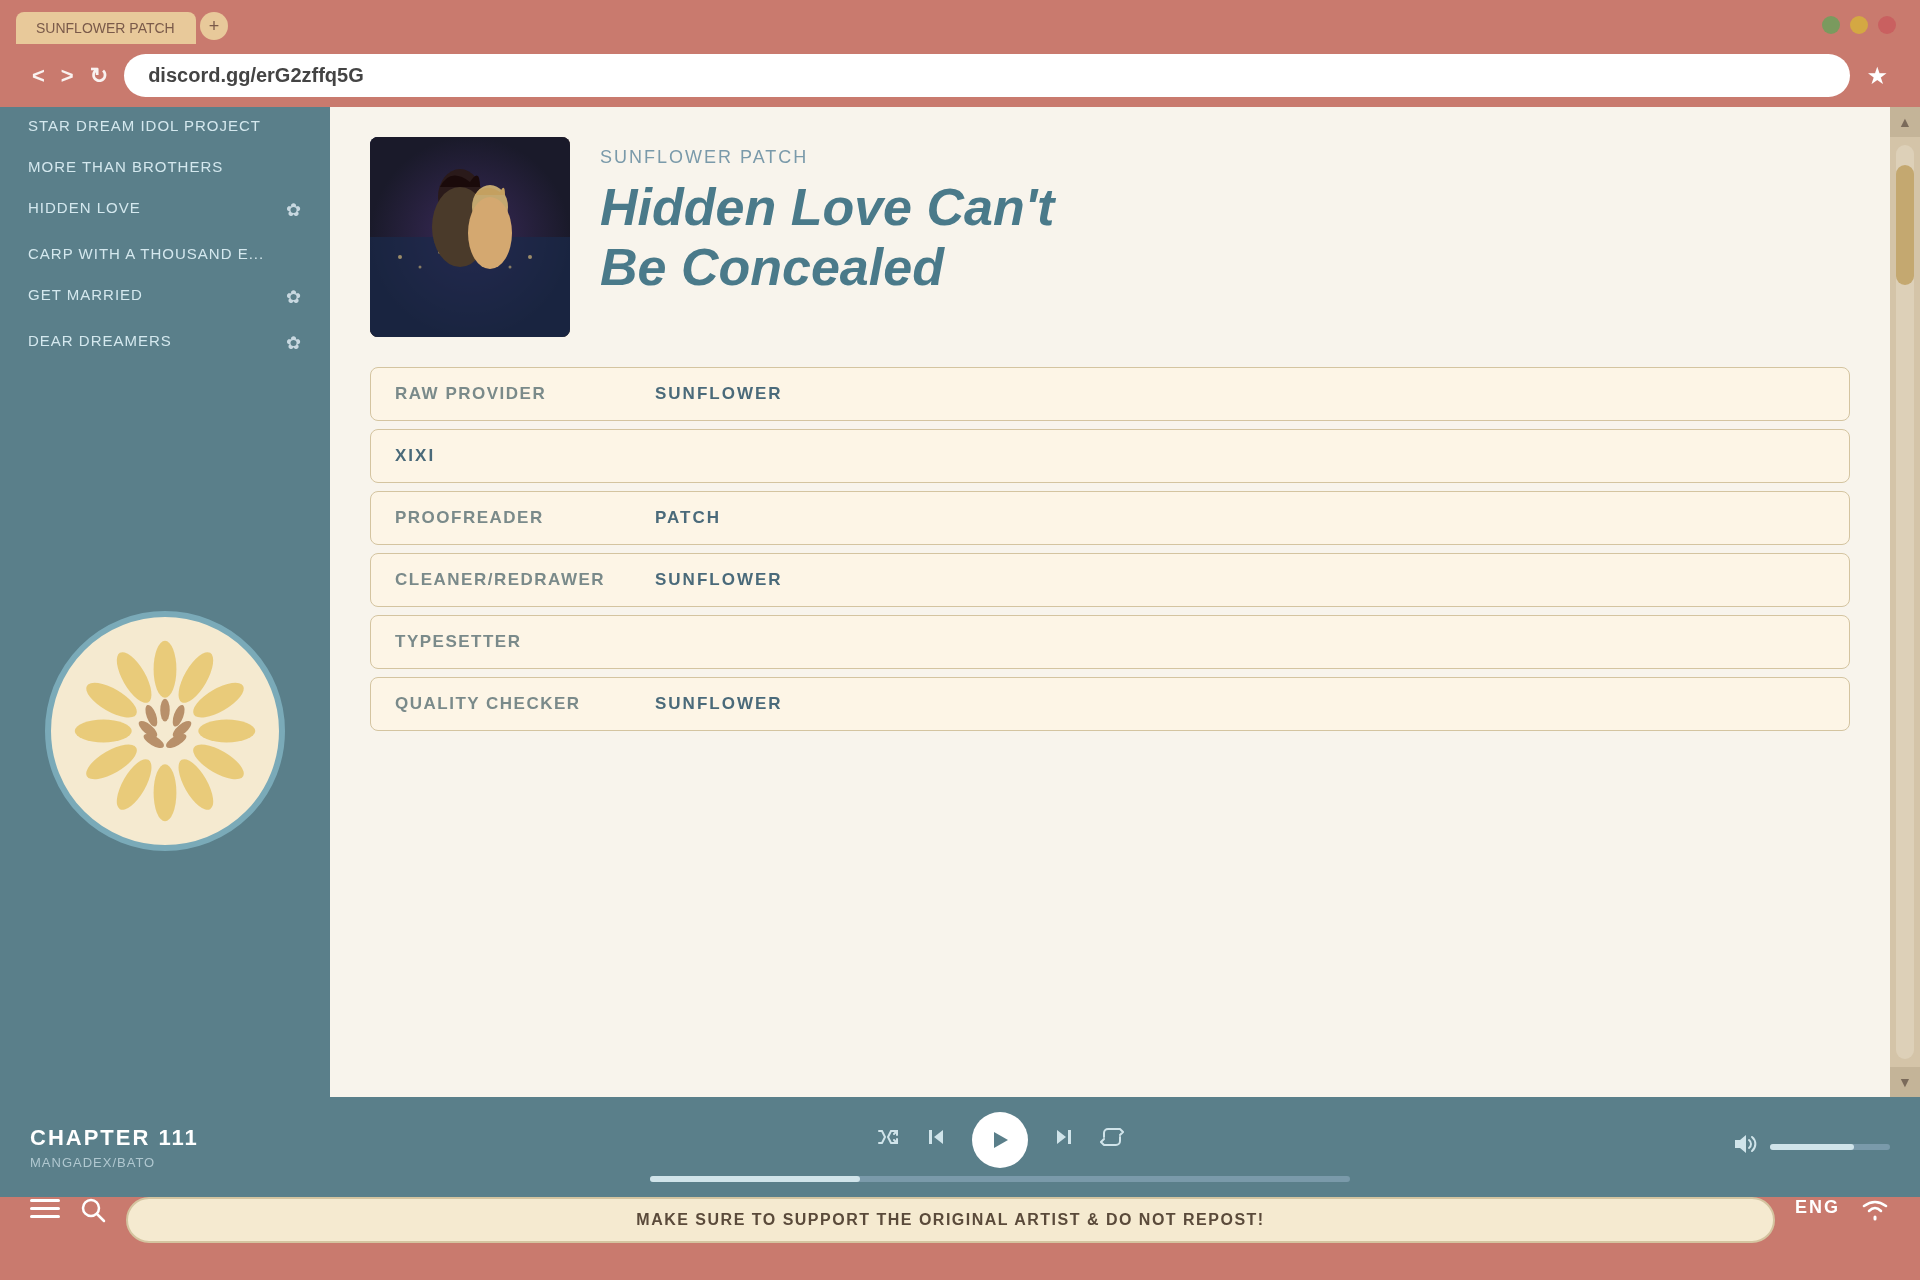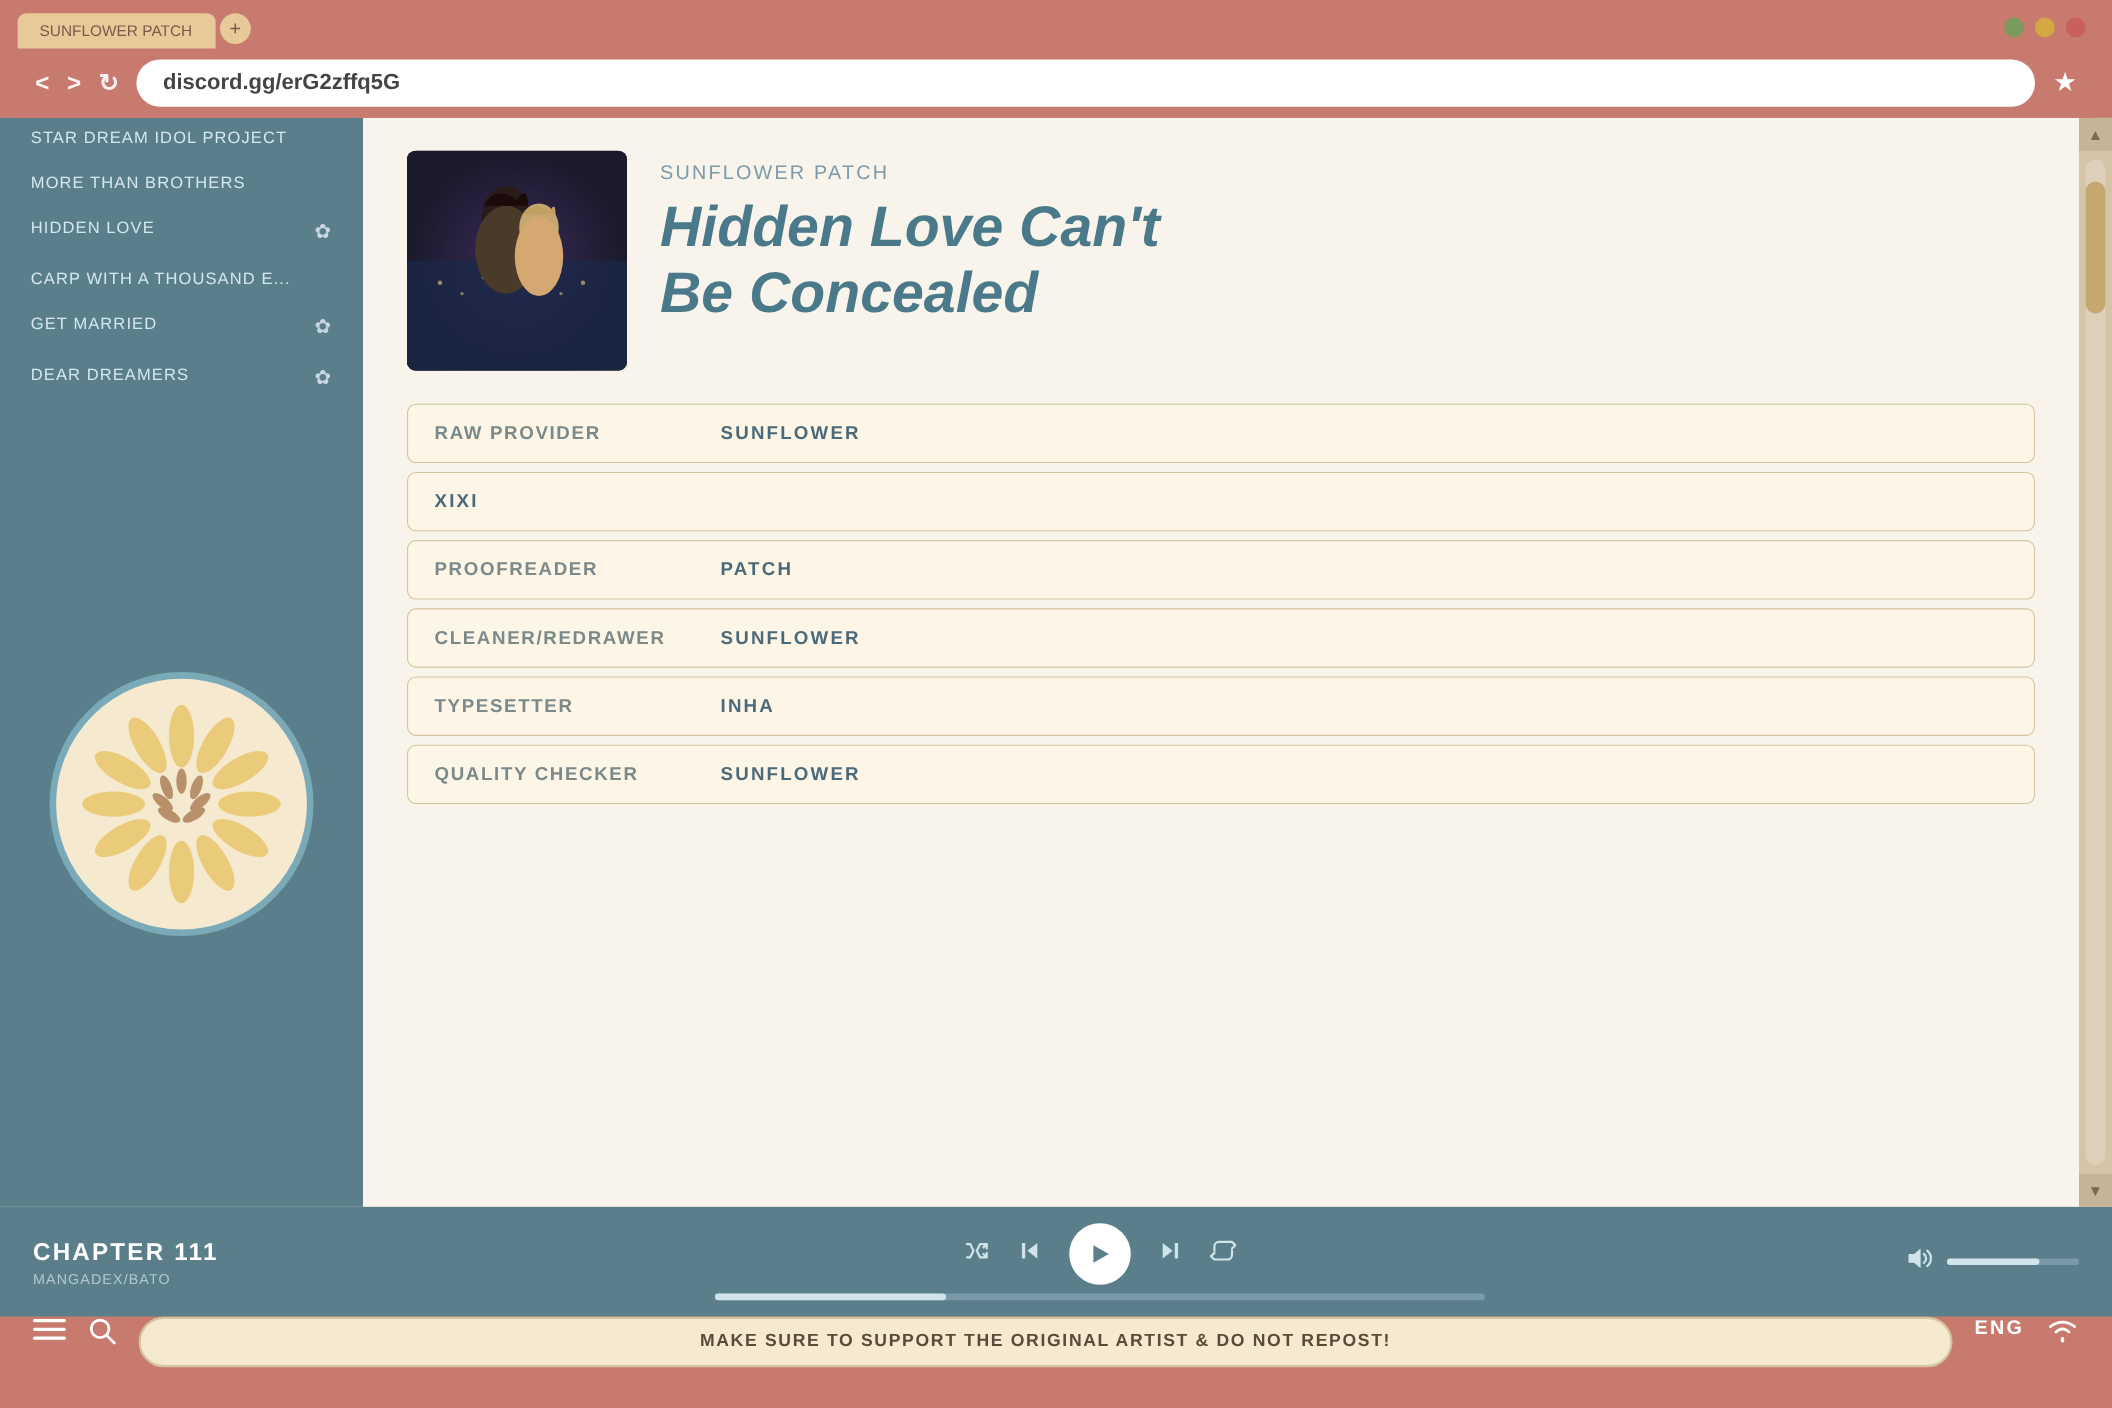--- a/index.html
+++ b/index.html
@@ -616,21 +616,20 @@
       <div class="credit-row">
         <span class="credit-label">PROOFREADER</span>
         <span class="credit-value">PATCH</span>
       </div>
       <div class="credit-row">
         <span class="credit-label">CLEANER/REDRAWER</span>
         <span class="credit-value">SUNFLOWER</span>
       </div>
       <div class="credit-row">
         <span class="credit-label">TYPESETTER</span>
-        <span class="credit-value">INHA</span>
       </div>
       <div class="credit-row">
         <span class="credit-label">QUALITY CHECKER</span>
         <span class="credit-value">SUNFLOWER</span>
       </div>
     </div>
   </div>
 
   <div class="scrollbar-area">
     <div class="scroll-up-btn">▲</div>

